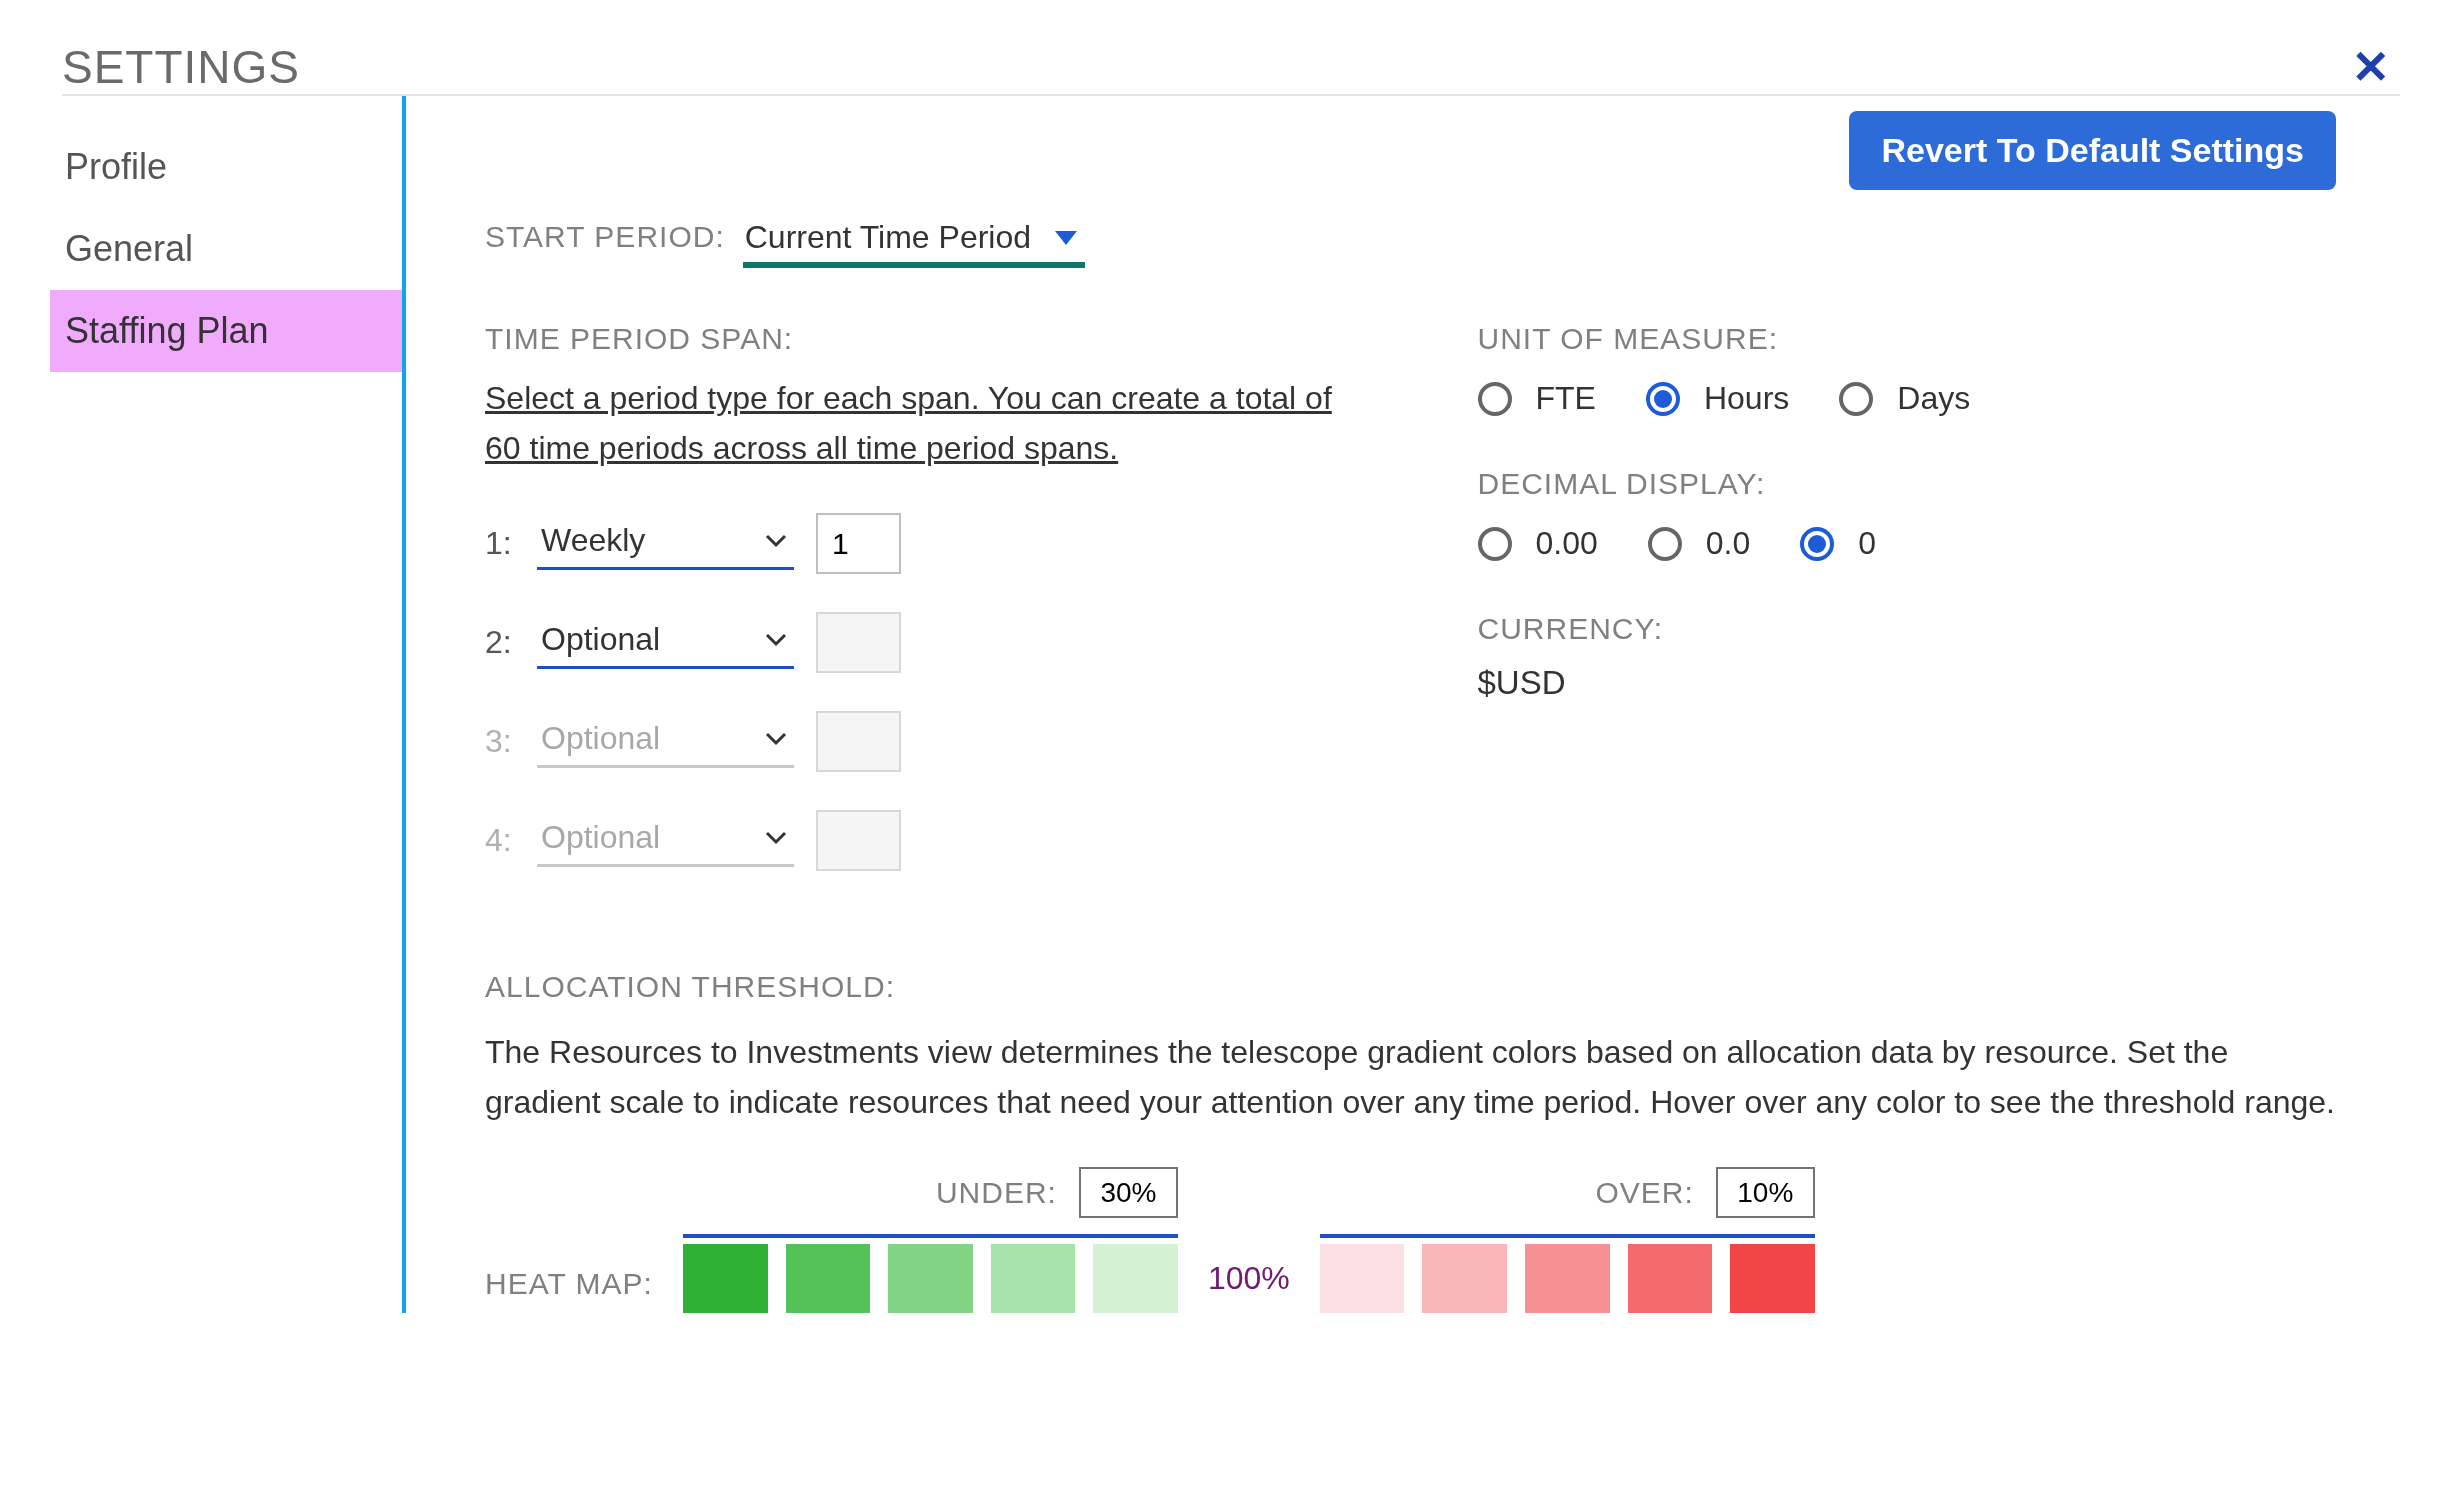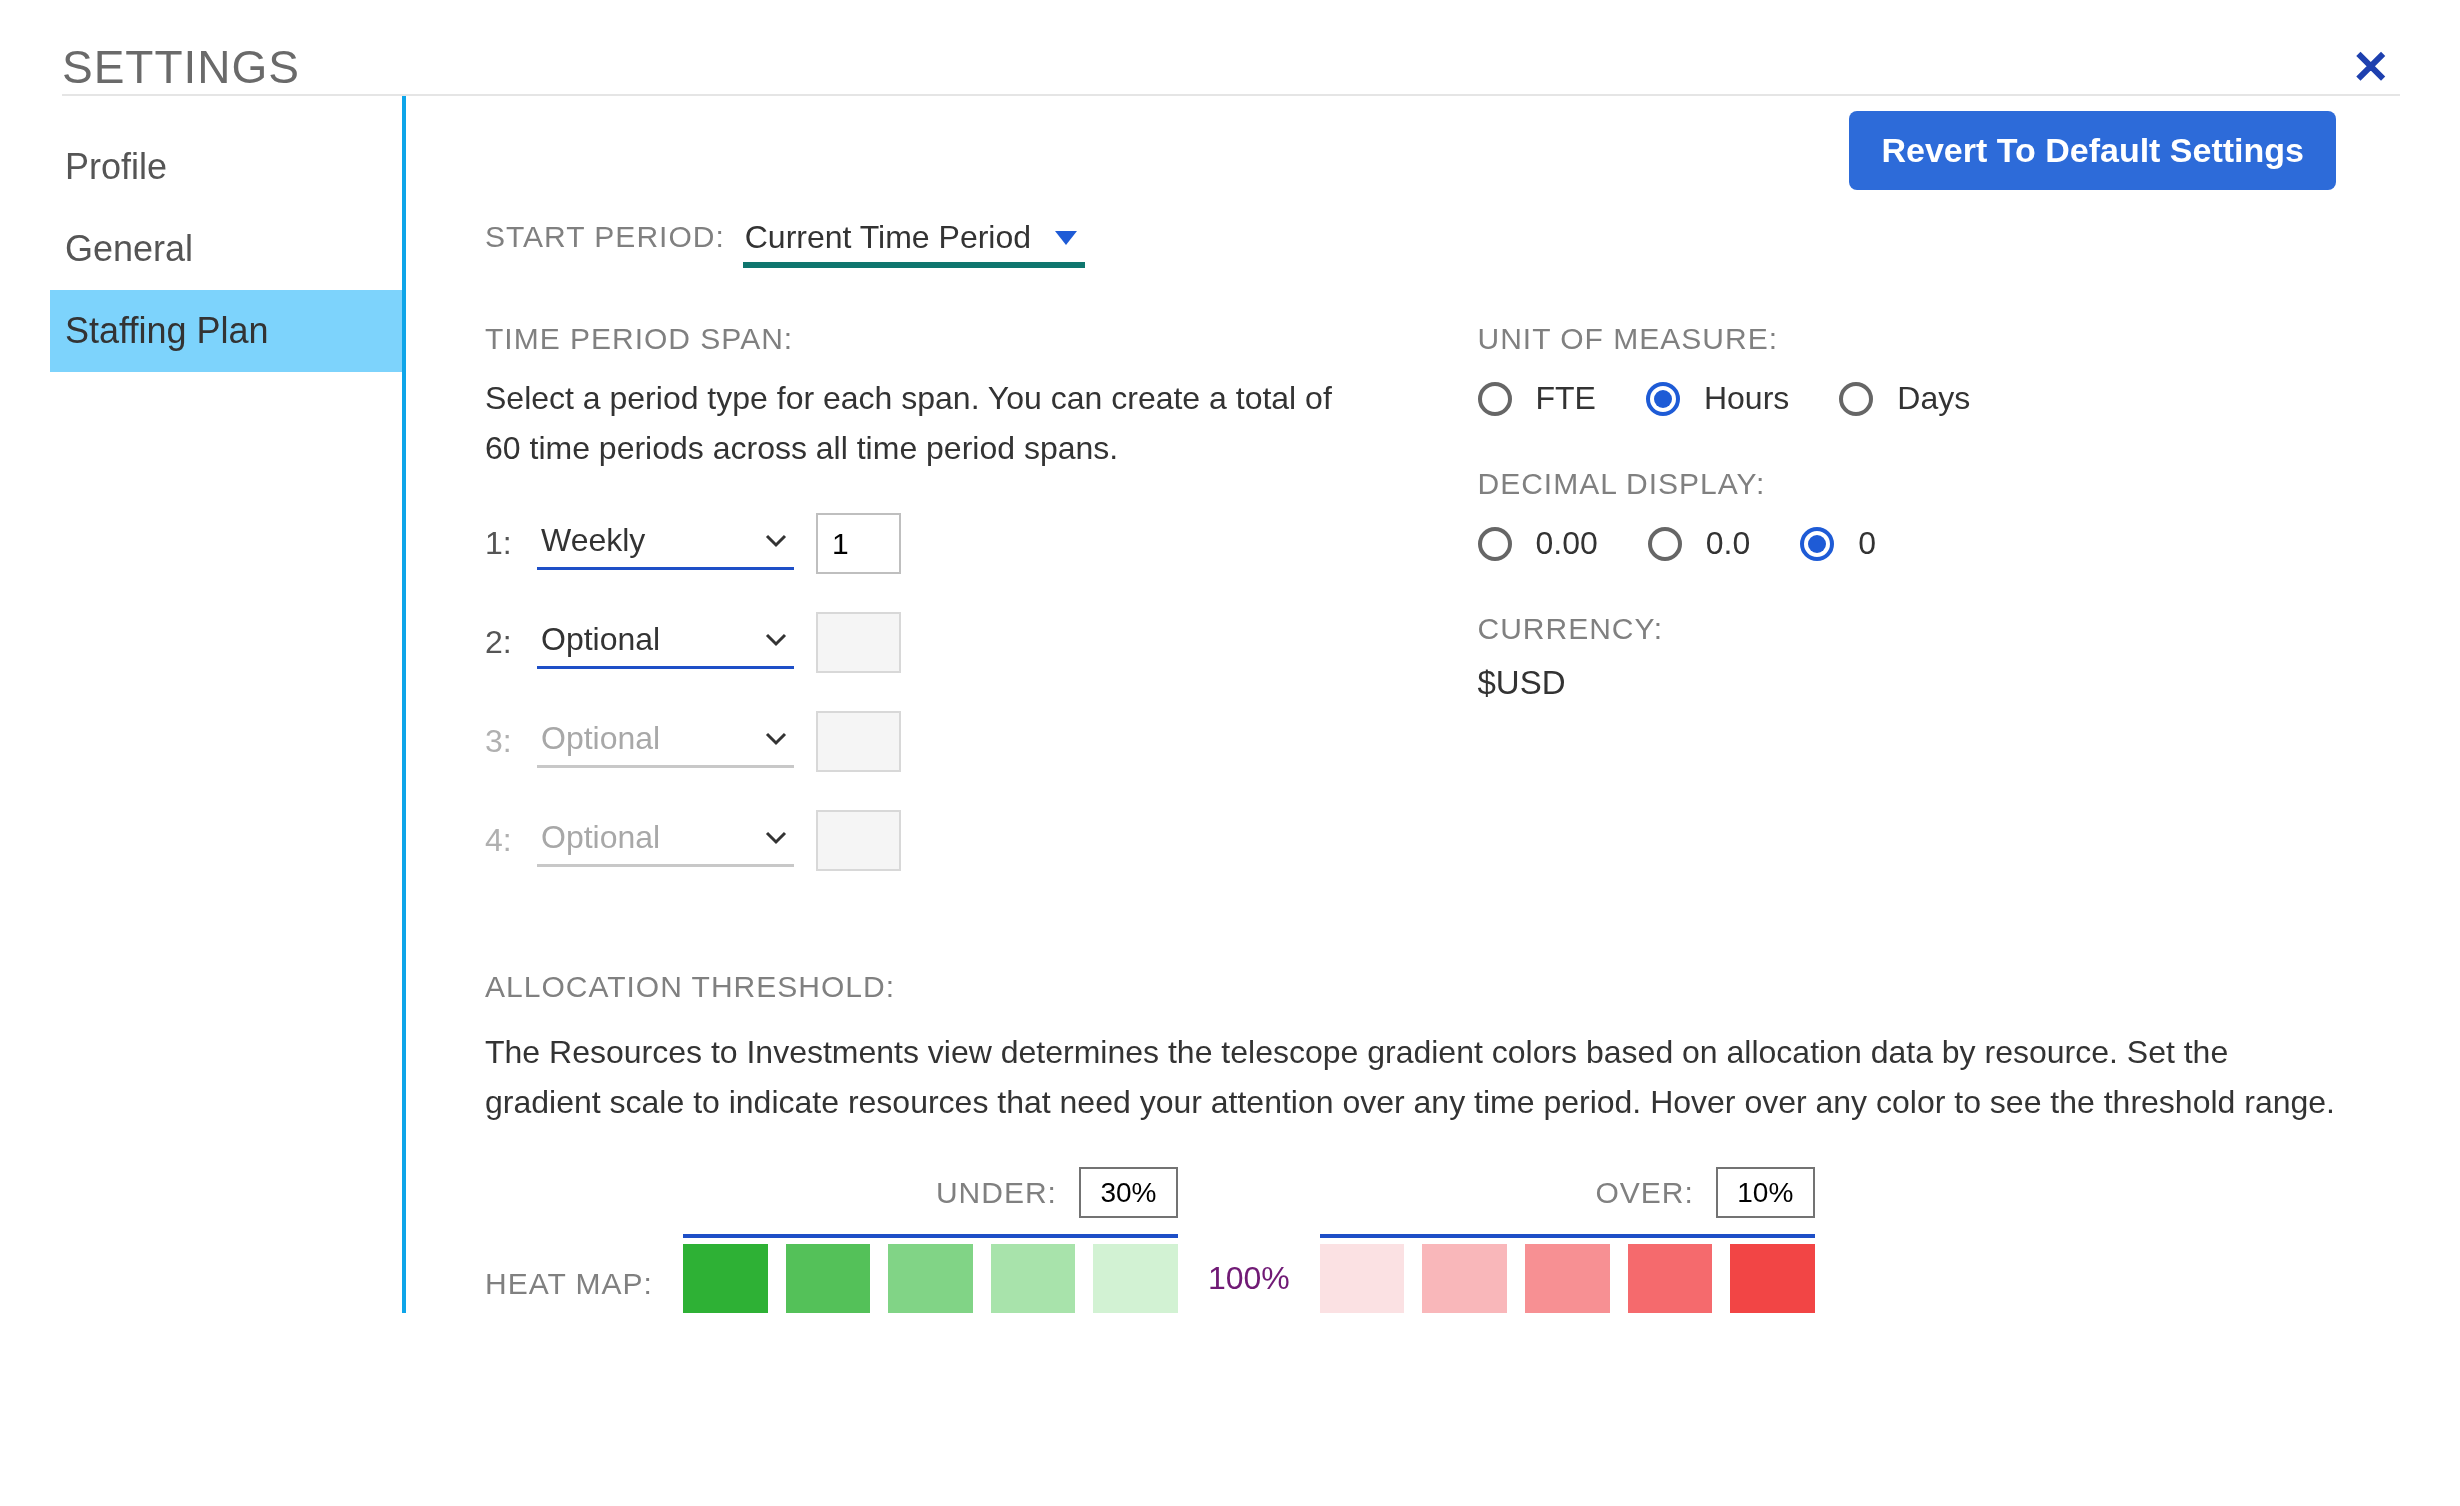--- a/index.html
+++ b/index.html
@@ -42,21 +42,21 @@
     border-right: 4px solid #0ea5e9;
     padding-top: 30px;
   }
   .sidebar-item {
     font-size: 36px;
     color: #555;
     padding: 20px 0 20px 15px;
     cursor: pointer;
   }
   .sidebar-item.active {
-    background: #7dd3fc;
+    background: #f0abfc;
     color: #333;
   }
   .main {
     flex: 1;
     padding: 40px 59px 0 79px;
     position: relative;
   }
   .revert-btn {
     position: absolute;
     top: 15px;
@@ -98,20 +98,21 @@
     display: flex;
     gap: 119px;
   }
   .col { flex: 1; }
   .help-text {
     font-size: 32px;
     color: #333;
     line-height: 1.55;
     margin: 18px 0 40px 0;
     max-width: 931px;
+    text-decoration: underline;
   }
   .span-rows { display: flex; flex-direction: column; gap: 38px; margin-top: 12px; }
   .span-row {
     display: flex;
     align-items: center;
     gap: 22px;
   }
   .span-idx {
     font-size: 32px;
     color: #555;

